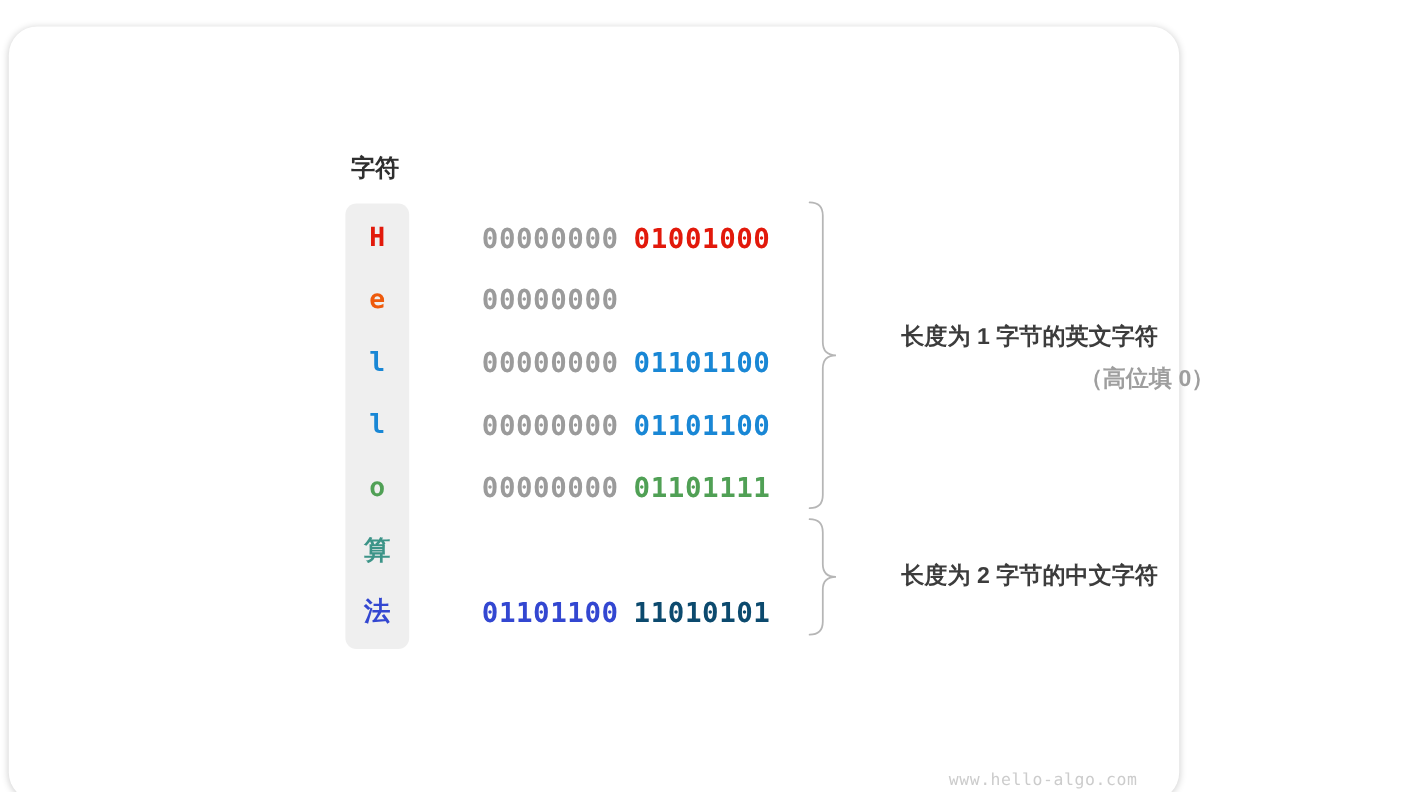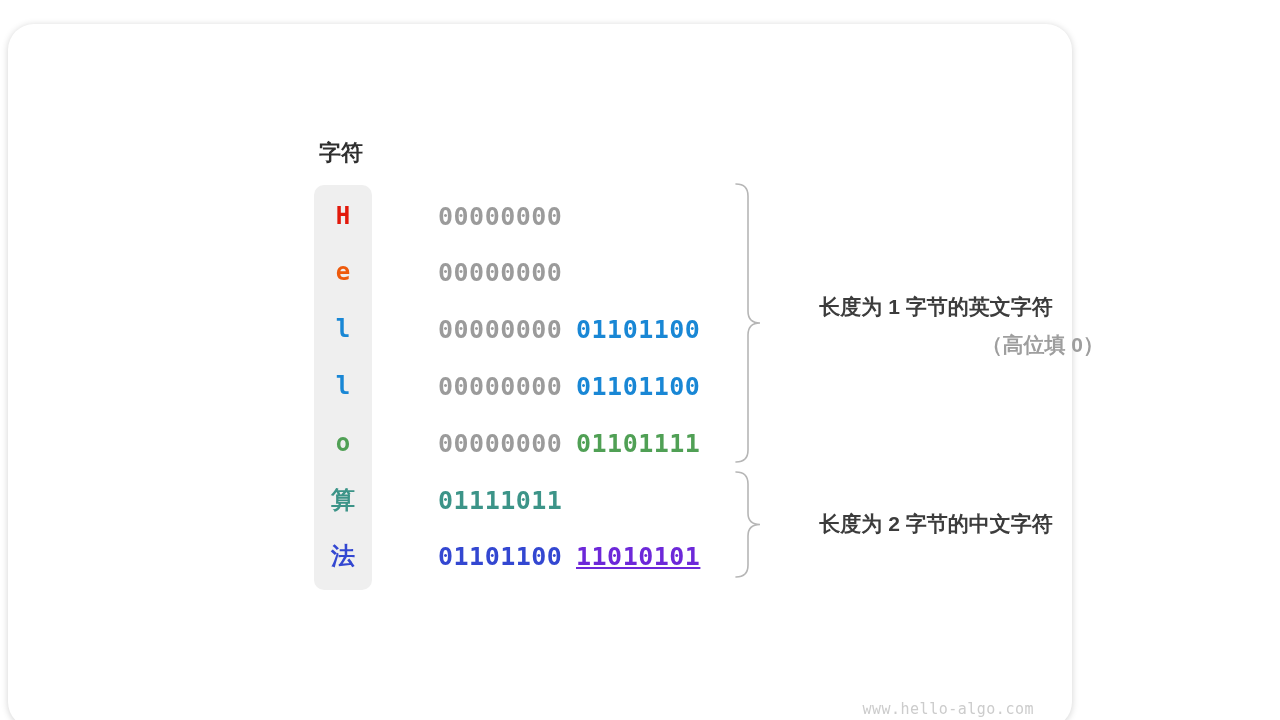--- a/index.html
+++ b/index.html
@@ -121,20 +121,21 @@
 
     <div class="col-header char-header">字符</div>
 
 
     <div class="char-col-bg"></div>
 
     <div id="rows">
         <div class="row" style="top: 163.5px;">
     <div class="cell char" style="color: rgb(226, 25, 11);">H</div>
     <div class="cell byte byte1" style="color: rgb(155, 155, 155);">00000000</div>
+    <div class="cell byte byte2" style="color: rgb(226, 25, 11);">01001000</div>
   </div>
         <div class="row" style="top: 220.3px;">
     <div class="cell char" style="color: rgb(238, 90, 12);">e</div>
     <div class="cell byte byte1" style="color: rgb(155, 155, 155);">00000000</div>
   </div>
         <div class="row" style="top: 277.1px;">
     <div class="cell char" style="color: rgb(25, 135, 213);">l</div>
     <div class="cell byte byte1" style="color: rgb(155, 155, 155);">00000000</div>
     <div class="cell byte byte2" style="color: rgb(25, 135, 213);">01101100</div>
   </div>
@@ -143,26 +144,25 @@
     <div class="cell byte byte1" style="color: rgb(155, 155, 155);">00000000</div>
     <div class="cell byte byte2" style="color: rgb(25, 135, 213);">01101100</div>
   </div>
         <div class="row" style="top: 390.7px;">
     <div class="cell char" style="color: rgb(80, 160, 85);">o</div>
     <div class="cell byte byte1" style="color: rgb(155, 155, 155);">00000000</div>
     <div class="cell byte byte2" style="color: rgb(80, 160, 85);">01101111</div>
   </div>
         <div class="row" style="top: 447.5px;">
     <div class="cell char" style="color: rgb(60, 148, 136);">算</div>
-    <div class="cell byte byte1" style="color: rgb(60, 148, 136);">01111011</div>
   </div>
         <div class="row" style="top: 504.3px;">
     <div class="cell char" style="color: rgb(51, 71, 209);">法</div>
     <div class="cell byte byte1" style="color: rgb(51, 71, 209);">01101100</div>
-    <div class="cell byte byte2" style="color: #6d28d9; text-decoration: underline;">11010101</div>
+    <div class="cell byte byte2" style="color: #0c4a6e;">11010101</div>
   </div>
       </div>
 
     <svg class="braces-svg" width="1280" height="720" viewBox="0 0 1280 720" xmlns="http://www.w3.org/2000/svg">
       <path class="brace-path" d="M728,160 Q740,160 740,172 L740,287 Q740,299 752,299 Q740,299 740,311 L740,426 Q740,438 728,438"></path>
       <path class="brace-path" d="M728,448 Q740,448 740,460 L740,489 Q740,500.5 752,500.5 Q740,500.5 740,512 L740,541 Q740,553 728,553"></path>
     </svg>
 
     <div class="annotation annotation-english">
       <div class="line1">长度为 1 字节的英文字符</div>

